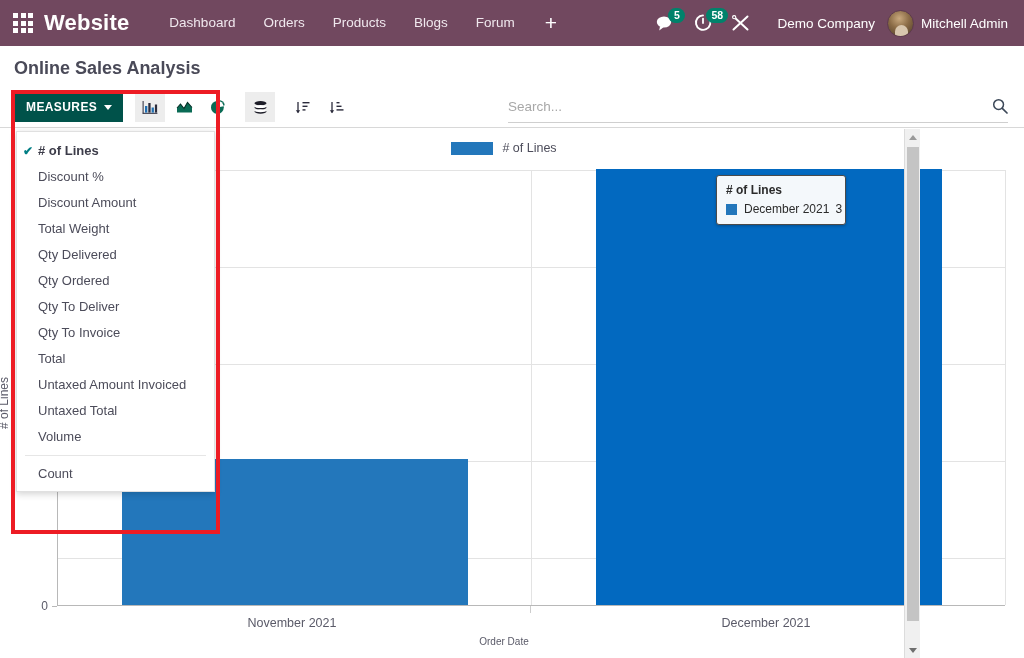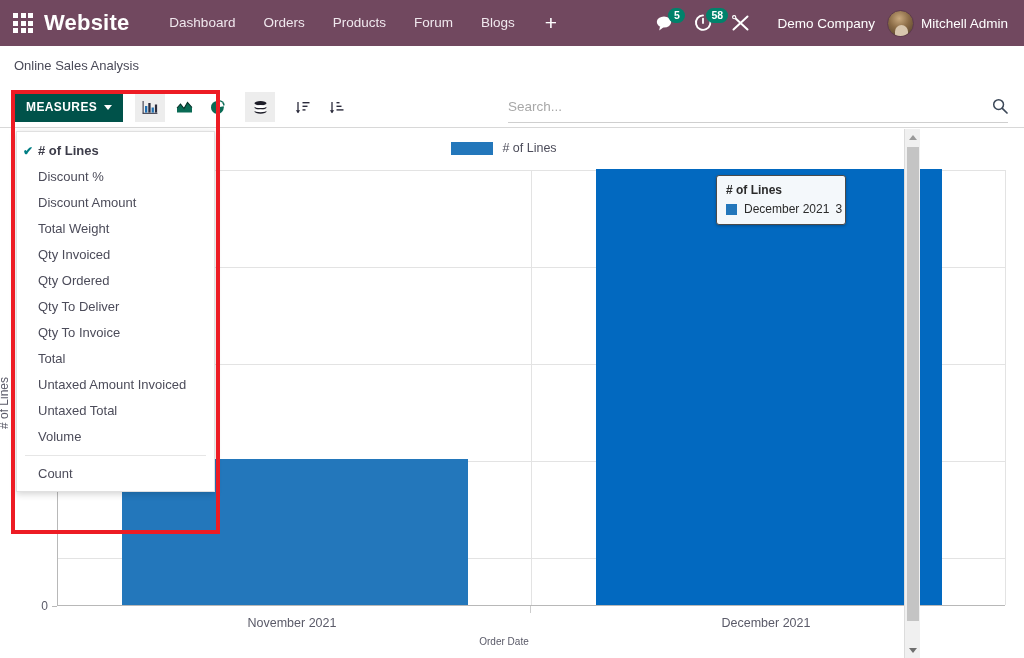--- a/index.html
+++ b/index.html
@@ -78,21 +78,21 @@
 
   
   .control-panel {
     position: absolute; top: 46px; left: 0;
     width: 1024px; height: 82px;
     background: #ffffff;
     border-bottom: 1px solid #d8d8d8;
   }
   .breadcrumb {
     position: absolute; left: 14px; top: 12px;
-    font-size: 13px; color: #4a4a58; white-space: nowrap;
+    font-size: 18px; color: #4a4a58; white-space: nowrap; font-weight: bold;
   }
   .cp-buttons {
     position: absolute; left: 14px; top: 46px;
     display: flex; align-items: center; height: 30px;
   }
   .measures-btn {
     background: #00524a; color: #ffffff;
     font-size: 12px; font-weight: bold; letter-spacing: .4px;
     padding: 7px 11px 7px 12px; border: none;
     display: flex; align-items: center; gap: 7px;
@@ -281,22 +281,22 @@
         <i></i>
         <i></i>
         <i></i>
         <i></i>
     </div>
     <div class="brand">Website</div>
 
     <div class="nav-link">Dashboard</div>
     <div class="nav-link">Orders</div>
     <div class="nav-link">Products</div>
+    <div class="nav-link">Blogs</div>
     <div class="nav-link">Forum</div>
-    <div class="nav-link">Blogs</div>
     <div class="nav-plus">+</div>
 
     <div class="nav-right">
       <div class="sys-icon">
         <svg width="20" height="17" viewBox="0 0 20 17">
           <ellipse cx="8" cy="7" rx="7.2" ry="5.6" fill="#ffffff"></ellipse>
           <path d="M4 11.2 L3.2 15.5 L7.6 12.2 Z" fill="#ffffff"></path>
         </svg>
         <span class="badge">5</span>
       </div>
@@ -486,21 +486,21 @@
     <div class="menu-item">
       <span>Discount %</span>
     </div>
     <div class="menu-item">
       <span>Discount Amount</span>
     </div>
     <div class="menu-item">
       <span>Total Weight</span>
     </div>
     <div class="menu-item">
-      <span>Qty Invoiced</span>
+      <span>Qty Delivered</span>
     </div>
     <div class="menu-item">
       <span>Qty Ordered</span>
     </div>
     <div class="menu-item">
       <span>Qty To Deliver</span>
     </div>
     <div class="menu-item">
       <span>Qty To Invoice</span>
     </div>

